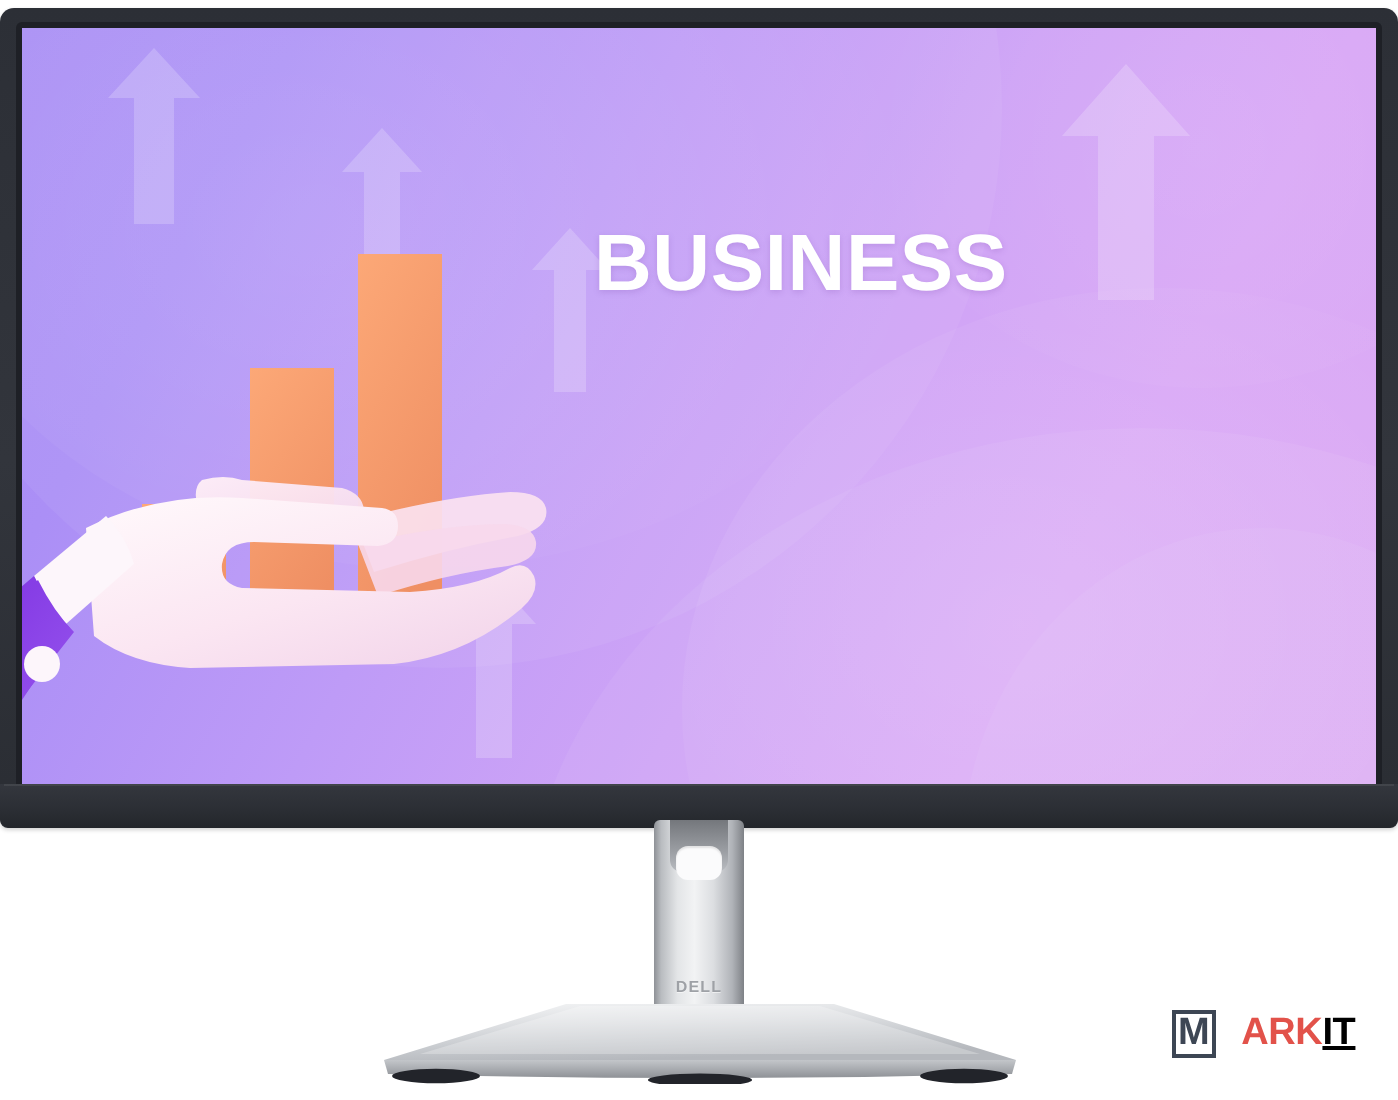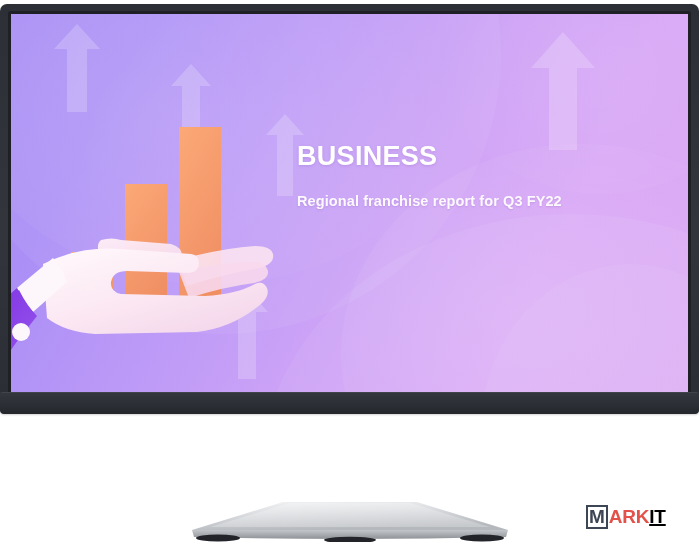--- a/index.html
+++ b/index.html
@@ -114,26 +114,25 @@
   .illustration svg { display:block; }
 
   
   .slide-text {
     position: absolute;
     left: 286px; top: 95px;
     width: 372px;
   }
   .slide-title {
     color: #ffffff;
-    font-size: 27px;
+    font-size: 40px;
     font-weight: bold;
     line-height: 1.17;
     letter-spacing: 0.3px;
     text-shadow: 0 1px 3px rgba(120,70,170,0.22);
-    margin-top: 32px;
   }
   .slide-subtitle {
     margin-top: 20px;
     color: #fdf9ff;
     font-size: 14.5px;
     font-weight: bold;
     letter-spacing: 0.1px;
     text-shadow: 0 1px 2px rgba(120,70,170,0.22);
   }
   .slide-body {
@@ -199,21 +198,21 @@
     font-weight: bold;
     letter-spacing: -0.2px;
   }
   .wm-m {
     color: #3d4654;
     border: 2px solid #3d4654;
     padding: 0px 1px 0px 1px;
     line-height: 1.05;
     margin-right: 1px;
   }
-  .wm-ark { color: #e2524a; }
+  .wm-ark { color: #e2524a; padding-left: 12px; }
   .wm-it {
     color: #000000;
     text-decoration: underline;
     text-decoration-thickness: 1.5px;
     text-underline-offset: 1px;
   }
 </style>
 </head>
 <body>
 
@@ -314,30 +313,34 @@
 
           <circle cx="12" cy="300" r="9" fill="#fdf6fb"></circle>
           <circle cx="-12" cy="324" r="9" fill="#fdf6fb"></circle>
         </svg>
       </div>
 
       <div class="slide-text">
         <div class="slide-title">
           <div>BUSINESS</div>
         </div>
-        <div class="slide-subtitle">Regional franchise report for Q3 FY22</div>
       </div>
 
     </div>
 
     <div class="monitor-bottom-chin">
       <div class="chin-highlight"></div>
     </div>
   </div>
 
+  <div class="stand-neck">
+    <div class="neck-inner-shade"></div>
+    <div class="neck-cable-hole"></div>
+    <div class="neck-dell">DELL</div>
+  </div>
 
   <div class="stand-base-wrap">
     <svg width="320" height="42" viewBox="0 0 320 42">
       <defs>
         <linearGradient id="baseTop" x1="0" y1="0" x2="0.35" y2="1">
           <stop offset="0%" stop-color="#f4f5f6"></stop>
           <stop offset="42%" stop-color="#dcdee1"></stop>
           <stop offset="70%" stop-color="#c9ccd0"></stop>
           <stop offset="100%" stop-color="#b5b8bd"></stop>
         </linearGradient>

